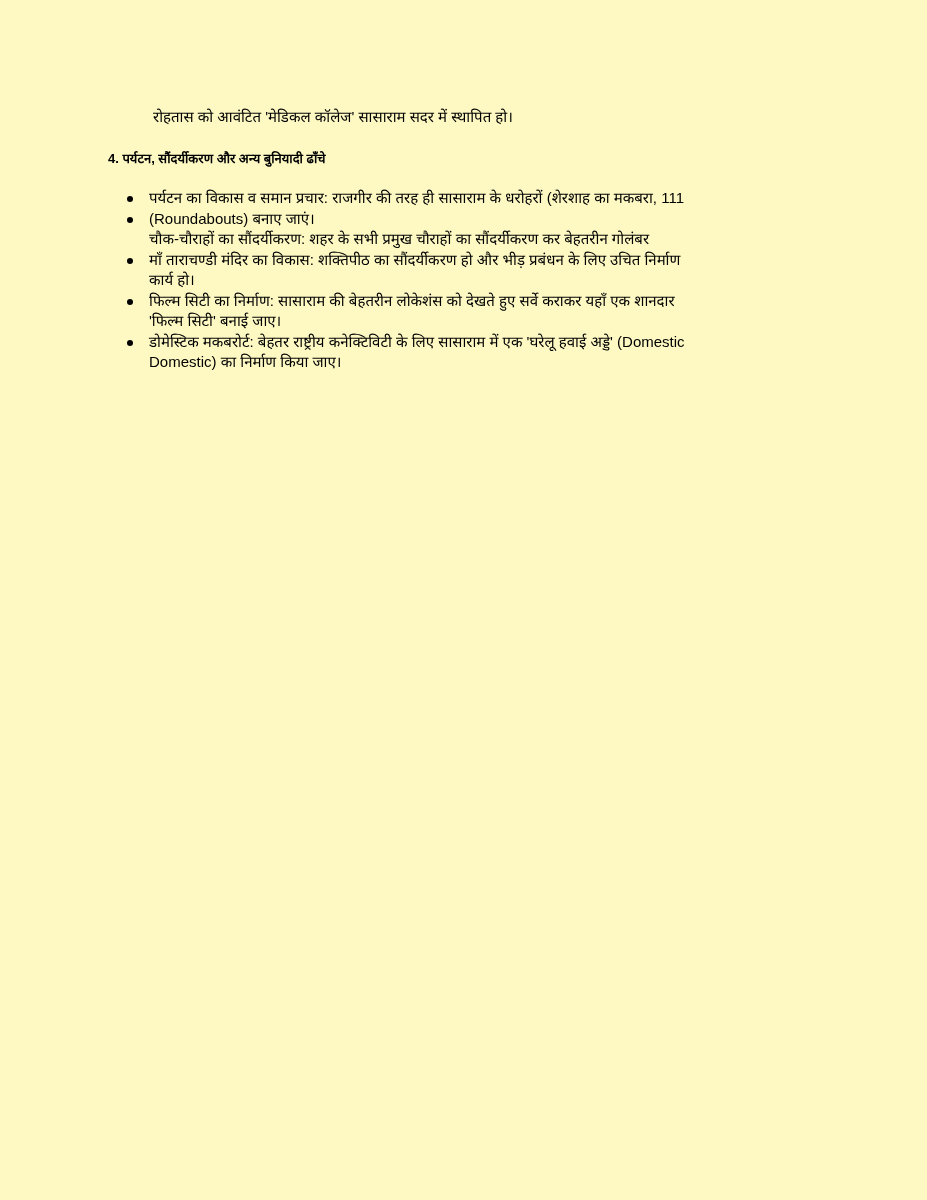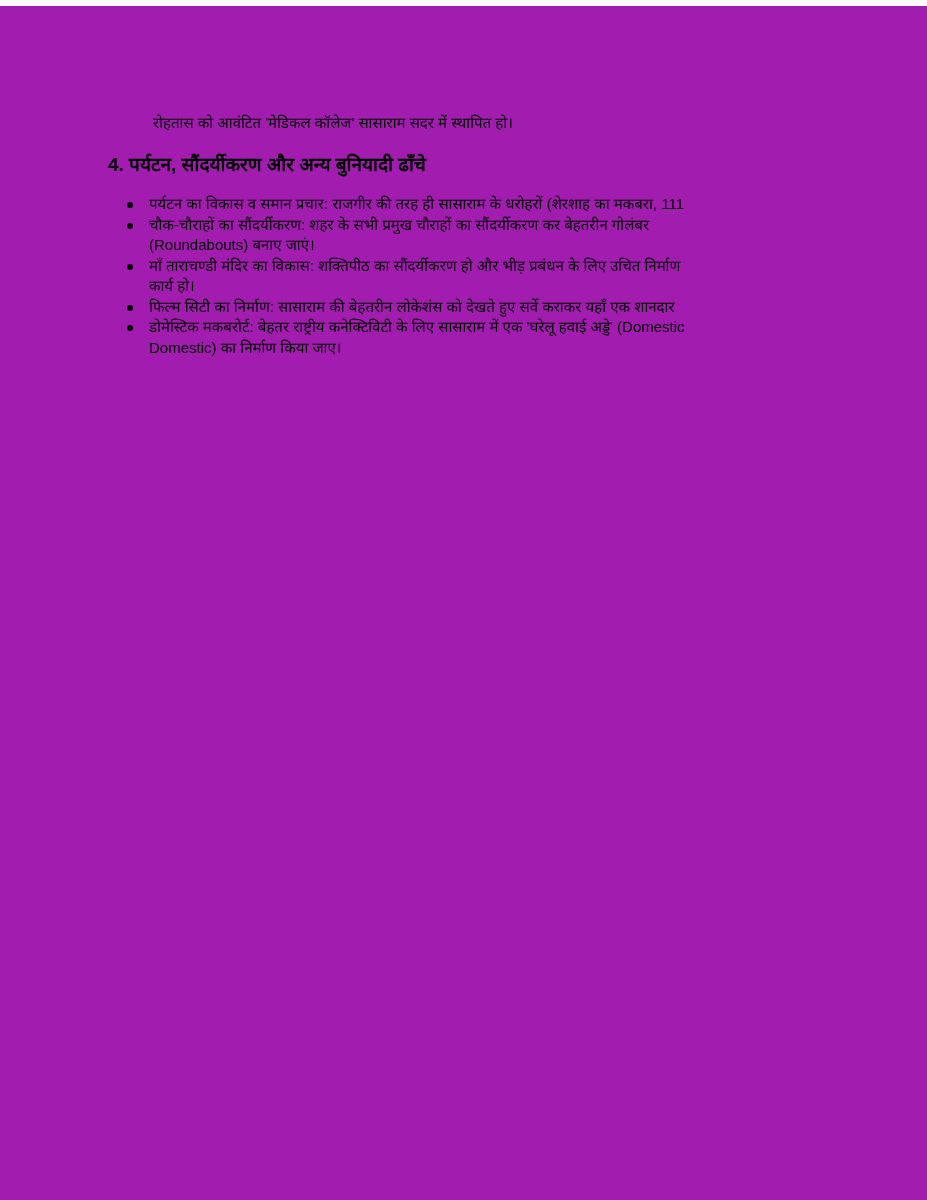--- a/index.html
+++ b/index.html
@@ -11,37 +11,36 @@
     height: 1200px;
     background: #ffffff;
     color: #000000;
     font-family: "Liberation Sans", "DejaVu Sans", sans-serif;
     overflow: hidden;
     position: relative;
   }
   .page {
     position: absolute;
     inset: 0;
-    background: #a21caf;
-    margin-top: 6px;
+    background: #fef9c3;
   }
   .cont-line {
     position: absolute;
     left: 153px;
     top: 107px;
     font-size: 15px;
     line-height: 20.5px;
     white-space: nowrap;
   }
   .heading {
     position: absolute;
     left: 108px;
     top: 145px;
     margin: 0;
-    font-size: 19px;
+    font-size: 13px;
     font-weight: 700;
     line-height: 27px;
     white-space: nowrap;
   }
   .bullet-list {
     position: absolute;
     left: 127px;
     top: 188px;
     width: 700px;
   }
@@ -83,38 +82,39 @@
     <div class="li">
       <span class="dot"></span>
       <div class="li-text">
         <div class="line">पर्यटन का विकास व समान प्रचार: राजगीर की तरह ही सासाराम के धरोहरों (शेरशाह का मकबरा, 111</div>
       </div>
     </div>
 
     <div class="li">
       <span class="dot"></span>
       <div class="li-text">
+        <div class="line">(Roundabouts) बनाए जाएं।</div>
         <div class="line">चौक-चौराहों का सौंदर्यीकरण: शहर के सभी प्रमुख चौराहों का सौंदर्यीकरण कर बेहतरीन गोलंबर</div>
-        <div class="line">(Roundabouts) बनाए जाएं।</div>
       </div>
     </div>
 
     <div class="li">
       <span class="dot"></span>
       <div class="li-text">
         <div class="line">माँ ताराचण्डी मंदिर का विकास: शक्तिपीठ का सौंदर्यीकरण हो और भीड़ प्रबंधन के लिए उचित निर्माण</div>
         <div class="line">कार्य हो।</div>
       </div>
     </div>
 
 
     <div class="li">
       <span class="dot"></span>
       <div class="li-text">
         <div class="line">फिल्म सिटी का निर्माण: सासाराम की बेहतरीन लोकेशंस को देखते हुए सर्वे कराकर यहाँ एक शानदार</div>
+        <div class="line">'फिल्म सिटी' बनाई जाए।</div>
       </div>
     </div>
 
     <div class="li">
       <span class="dot"></span>
       <div class="li-text">
         <div class="line">डोमेस्टिक मकबरोर्ट: बेहतर राष्ट्रीय कनेक्टिविटी के लिए सासाराम में एक 'घरेलू हवाई अड्डे' (Domestic</div>
         <div class="line">Domestic) का निर्माण किया जाए।</div>
       </div>
     </div>

